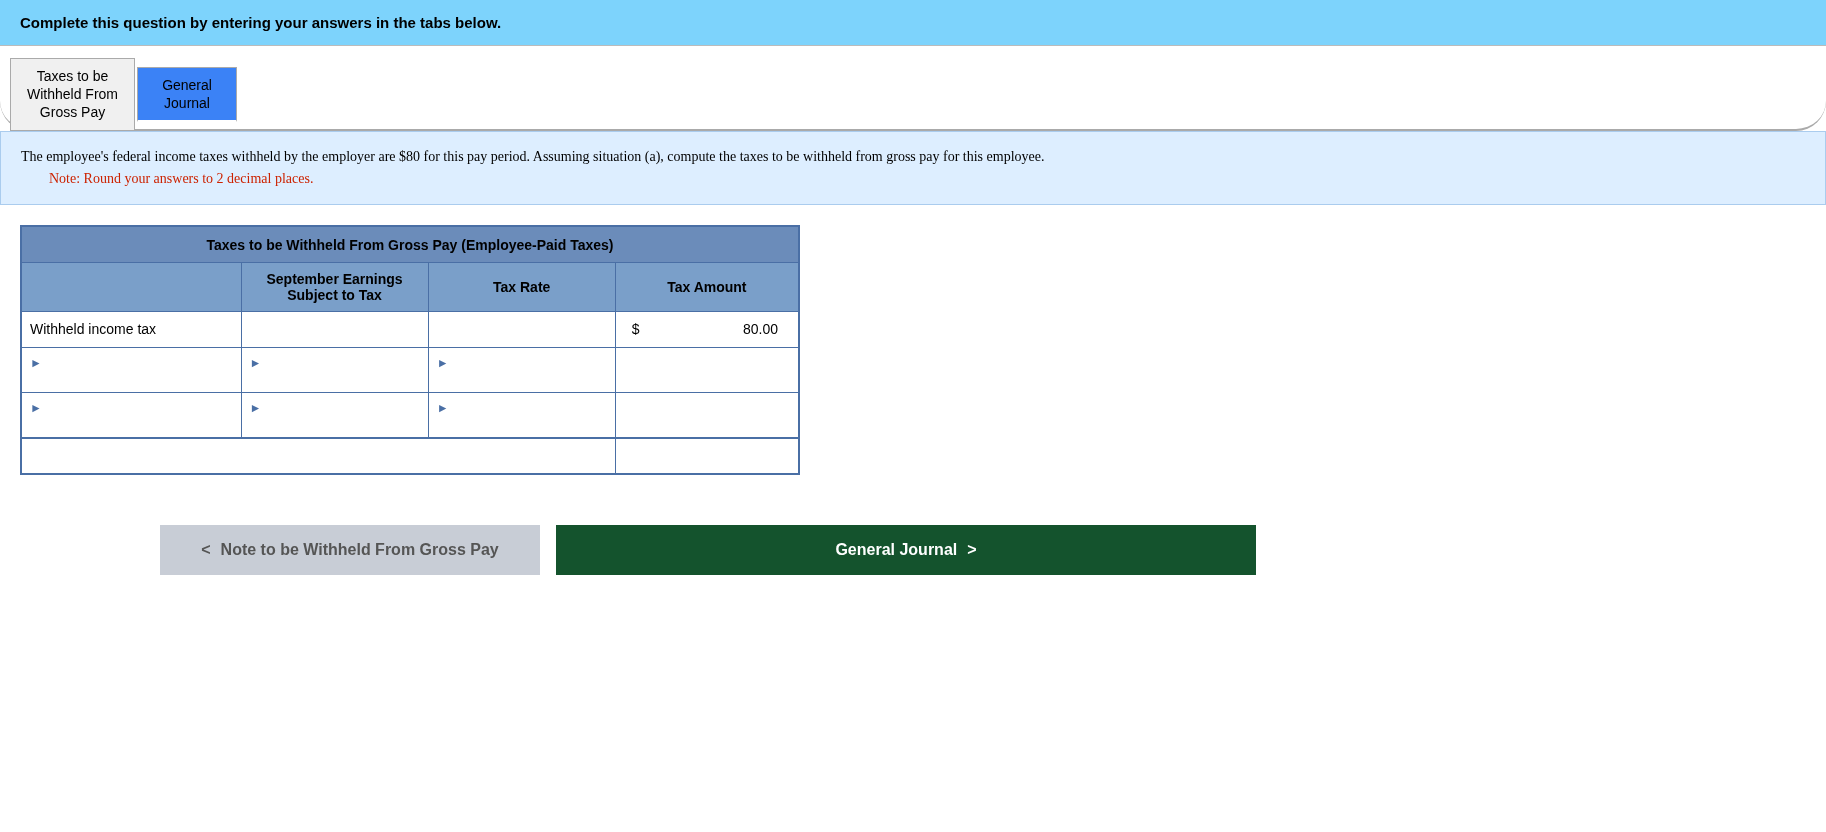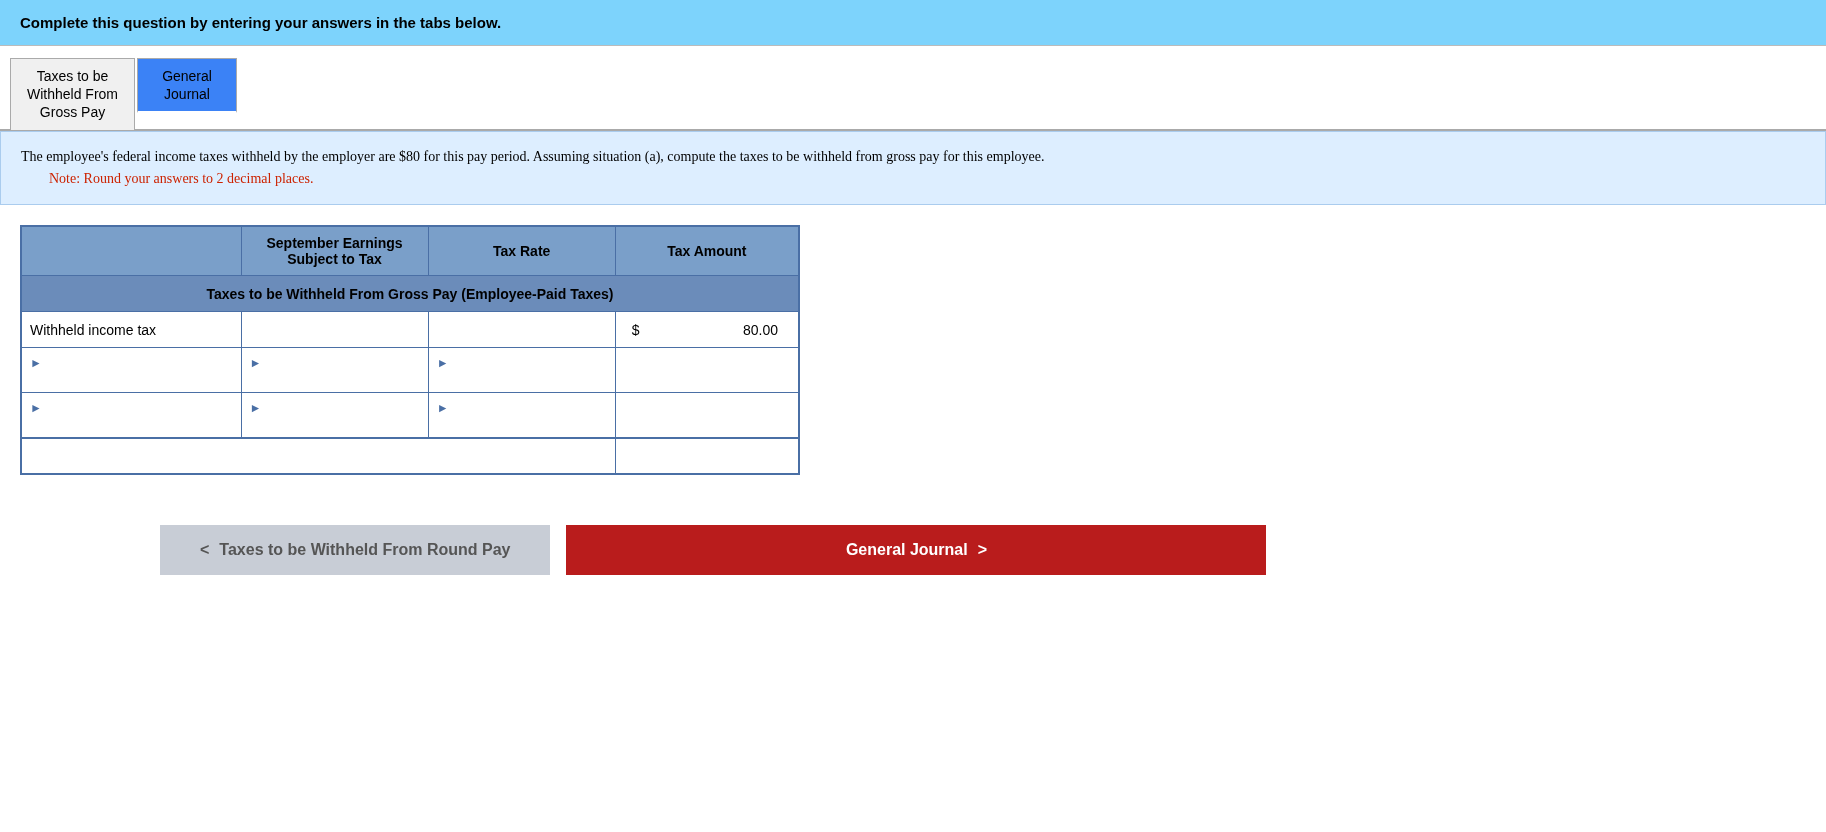--- a/index.html
+++ b/index.html
@@ -22,24 +22,25 @@
       border-bottom: 1px solid #bbb;
     }
 
     .top-banner p {
       font-weight: bold;
       font-size: 15px;
     }
 
     .tabs-row {
       display: flex;
-      align-items: flex-start;
+      align-items: center;
       padding: 10px 18px 0 10px;
       border-bottom: 2px solid #aaa;
       background: #fff;
+      border-radius: 30px;
     }
 
     .tab {
       border: 1px solid #aaa;
       padding: 8px 16px;
       cursor: pointer;
       background: #f0f0f0;
       font-size: 14px;
       text-align: center;
       min-width: 100px;
@@ -170,21 +171,21 @@
     }
 
     .nav-btn-prev {
       background: #c8cdd6;
       color: #555;
       min-width: 380px;
       justify-content: center;
     }
 
     .nav-btn-next {
-      background: #b91c1c;
+      background: #14532d;
       color: #ffffff;
       min-width: 700px;
       justify-content: center;
       align-items: center;
     }
   </style>
 </head>
 <body>
 
 <div class="top-banner">
@@ -202,28 +203,28 @@
 
 <div class="instructions-box">
   <p>The employee's federal income taxes withheld by the employer are $80 for this pay period. Assuming situation (a), compute the taxes to be withheld from gross pay for this employee.</p>
   <p class="note">Note: Round your answers to 2 decimal places.</p>
 </div>
 
 <div class="table-section">
   <table class="tax-table">
     <thead>
       <tr>
+        <td colspan="4" class="tax-table-header-title">Taxes to be Withheld From Gross Pay (Employee-Paid Taxes)</td>
+      </tr>
+      <tr>
         <th></th>
         <th>September Earnings<br>Subject to Tax</th>
         <th>Tax Rate</th>
         <th>Tax Amount</th>
       </tr>
-      <tr>
-        <td colspan="4" class="tax-table-header-title">Taxes to be Withheld From Gross Pay (Employee-Paid Taxes)</td>
-      </tr>
     </thead>
     <tbody>
 
       <tr>
         <td class="label-cell">Withheld income tax</td>
         <td class="input-cell">
           <input class="cell-input" type="text" value="" style="">
         </td>
         <td class="input-cell">
           <input class="cell-input" type="text" value="" style="">
@@ -276,19 +277,19 @@
           <input class="cell-input" type="text" value="" style="">
         </td>
       </tr>
     </tbody>
   </table>
 </div>
 
 <div class="bottom-nav">
   <button class="nav-btn nav-btn-prev">
     <span>&lt;</span>
-    <span>Taxes to be Withheld From Round Pay</span>
+    <span>Note to be Withheld From Gross Pay</span>
   </button>
   <button class="nav-btn nav-btn-next">
     <span>General Journal</span>
     <span>&gt;</span>
   </button>
 </div>
 
 </body></html>

